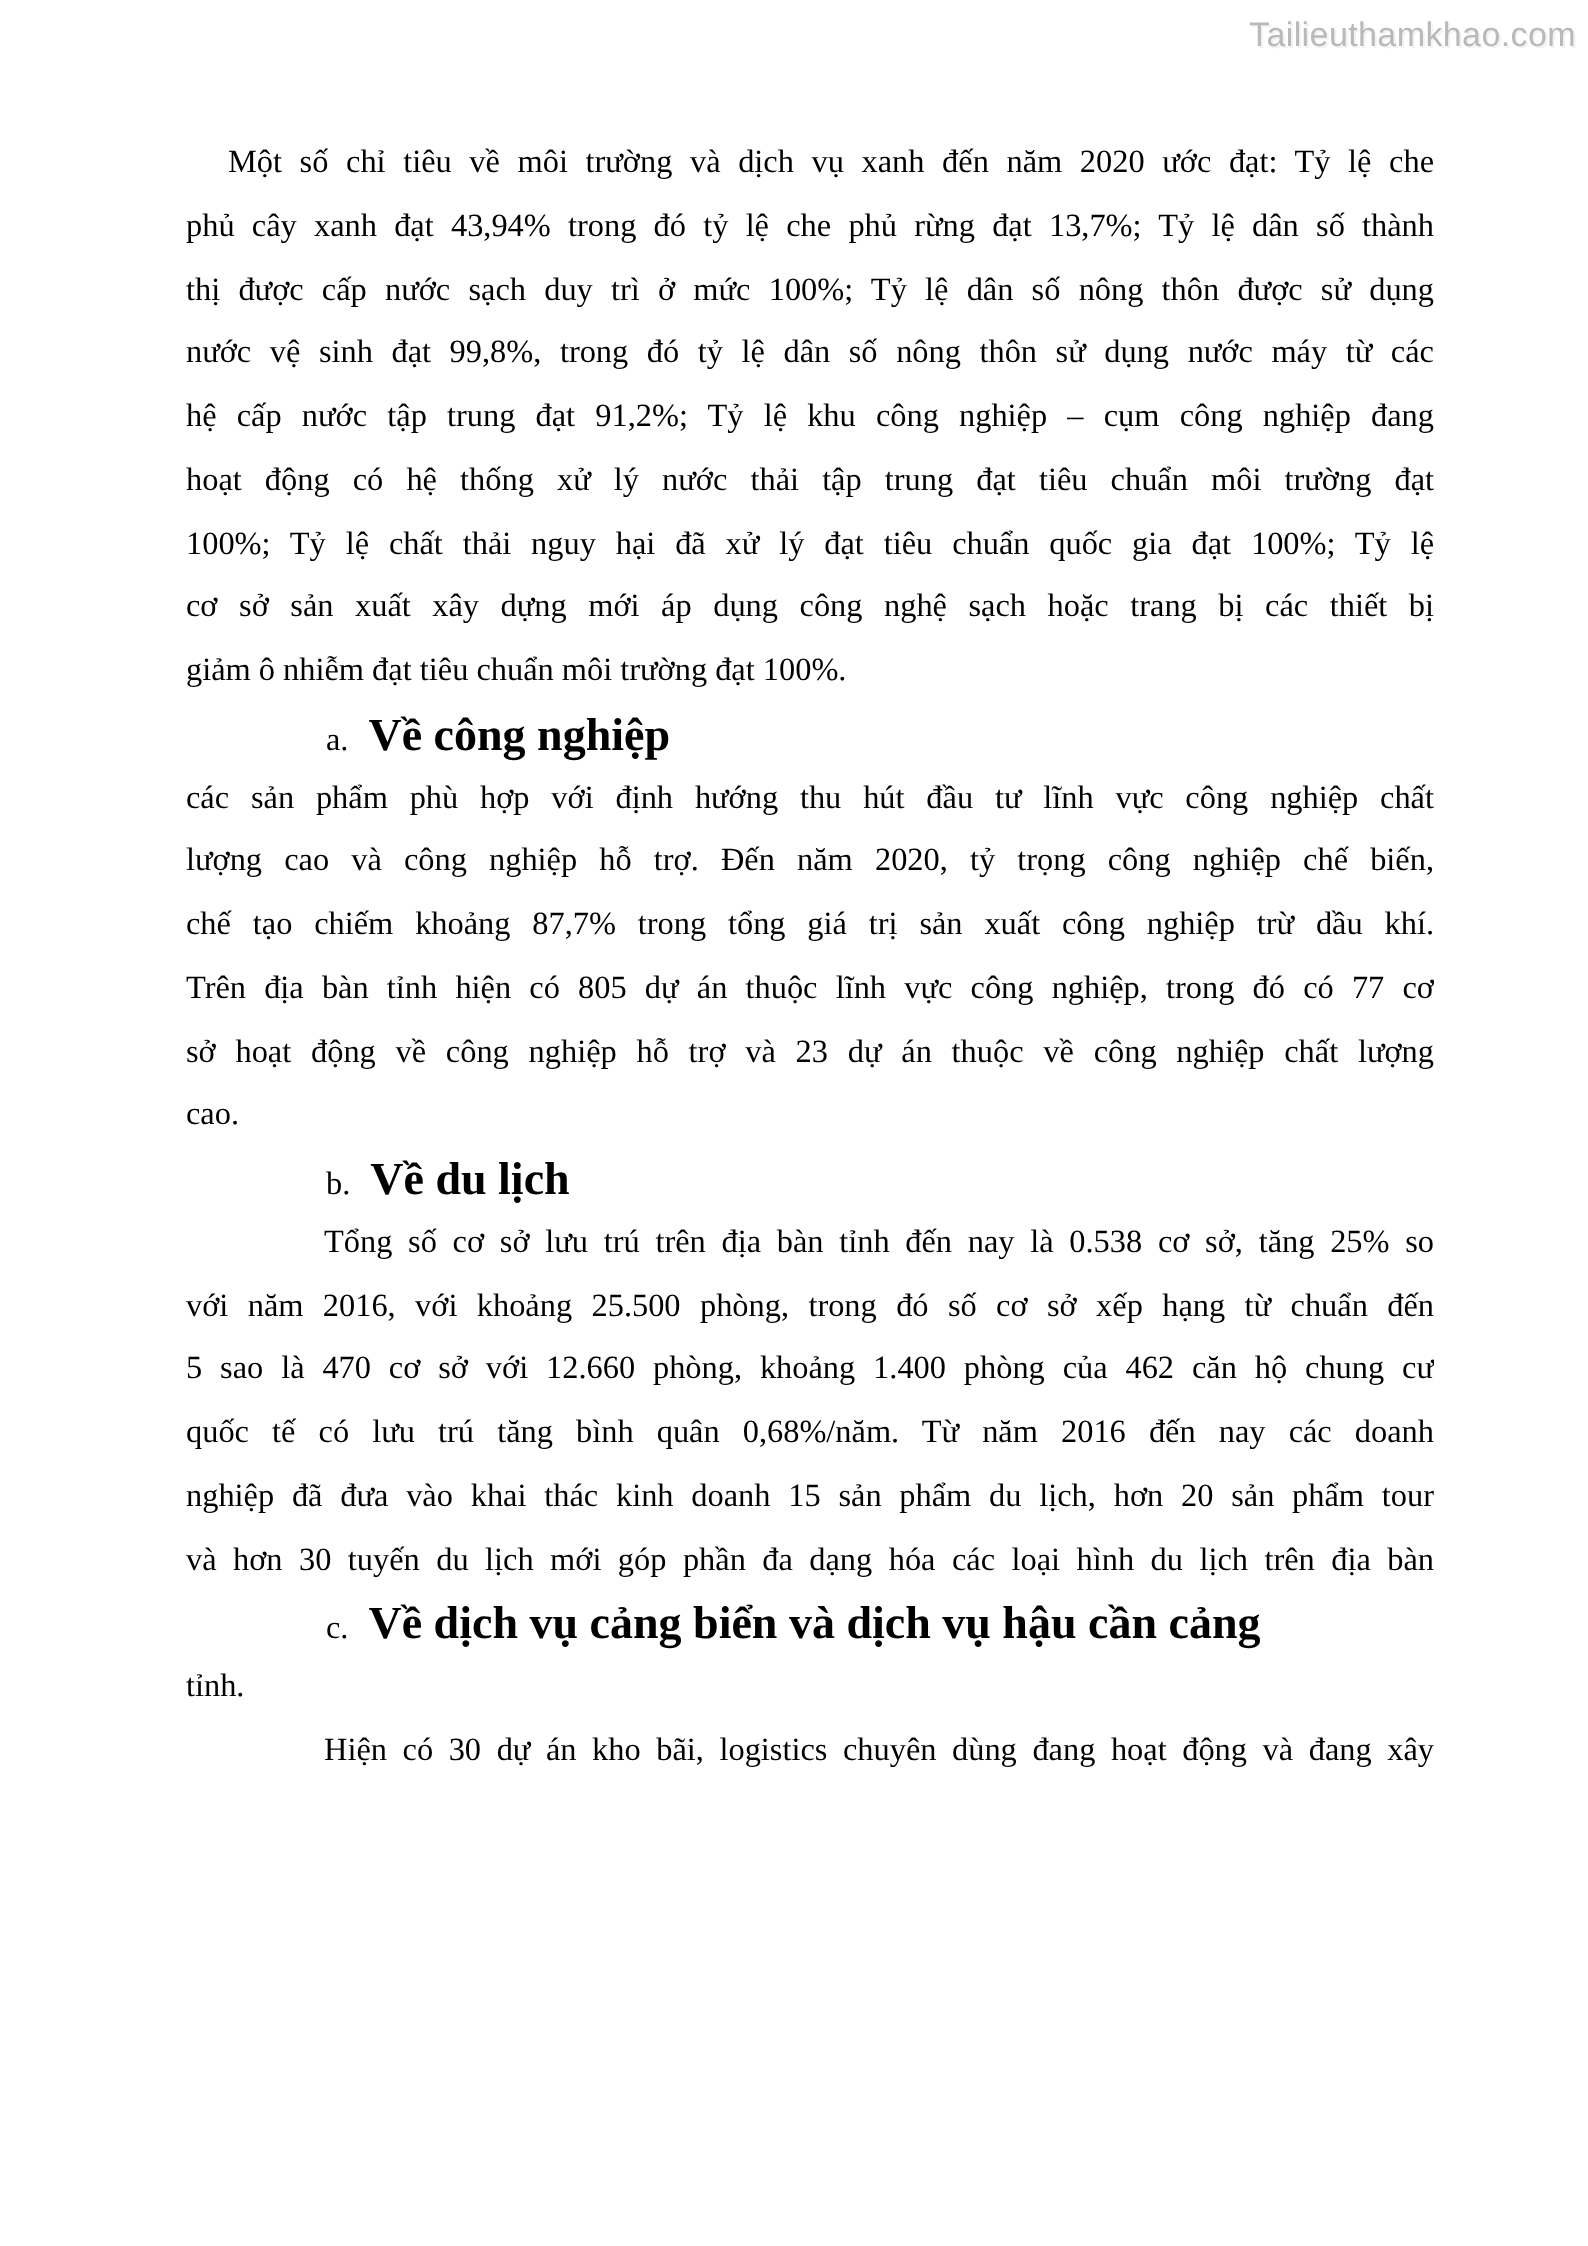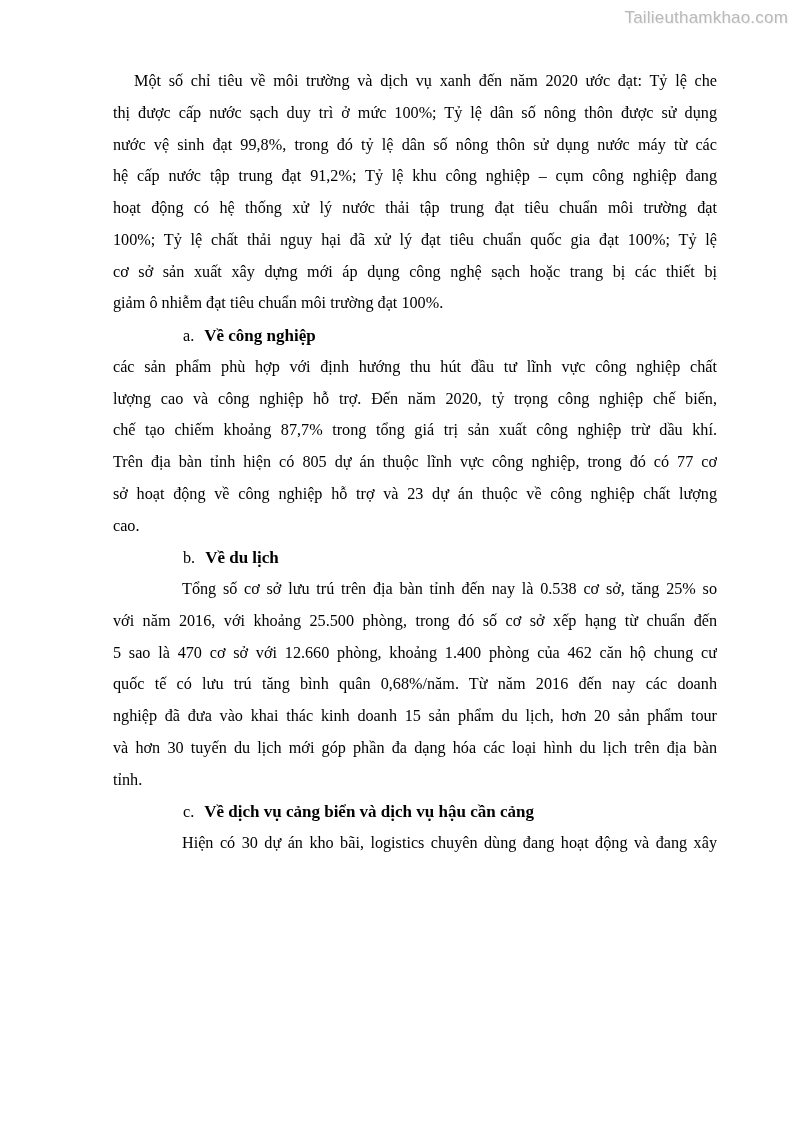--- a/index.html
+++ b/index.html
@@ -32,57 +32,58 @@
   .line {
     font-size: 16.2px;
     line-height: 31.75px;
     height: 31.75px;
     text-align: justify;
     text-align-last: justify;
     text-justify: inter-word;
     overflow: hidden;
     white-space: nowrap;
   }
-  .line { white-space: normal; margin-left: 20px; }
+  .line { white-space: normal; }
   .line.last { text-align-last: left; }
   .line.first.indent-small { padding-left: 21px; }
   .line.first.indent-large { padding-left: 69px; }
   .heading {
     padding-left: 70px;
     text-align: left;
     text-align-last: left;
   }
   .heading .marker {
     font-weight: 400;
     display: inline-block;
     margin-right: 10px;
     font-size: 16.2px;
   }
   .heading .heading-text {
     font-weight: 700;
-    font-size: 17px;
+    font-size: 23px;
   }
   .page-number {
     position: absolute;
     top: 1035px;
     left: 93px; width: 624px;
     text-align: center;
     font-family: Liberation Mono, monospace;
     font-size: 15px;
     color: #7f1d1d;
   }
 </style>
 </head>
 <body>
 
 <div class="page">
   <div class="watermark">Tailieuthamkhao.com</div>
 
   <div class="doc-body">
       <div class="line first indent-small">Một số chỉ tiêu về môi trường và dịch vụ xanh đến năm 2020 ước đạt: Tỷ lệ che</div>
+      <div class="line indent-small">phủ cây xanh đạt 43,94% trong đó tỷ lệ che phủ rừng đạt 13,7%; Tỷ lệ dân số thành</div>
       <div class="line indent-small">thị được cấp nước sạch duy trì ở mức 100%; Tỷ lệ dân số nông thôn được sử dụng</div>
       <div class="line indent-small">nước vệ sinh đạt 99,8%, trong đó tỷ lệ dân số nông thôn sử dụng nước máy từ các</div>
       <div class="line indent-small">hệ cấp nước tập trung đạt 91,2%; Tỷ lệ khu công nghiệp – cụm công nghiệp đang</div>
       <div class="line indent-small">hoạt động có hệ thống xử lý nước thải tập trung đạt tiêu chuẩn môi trường đạt</div>
       <div class="line indent-small">100%; Tỷ lệ chất thải nguy hại đã xử lý đạt tiêu chuẩn quốc gia đạt 100%; Tỷ lệ</div>
       <div class="line indent-small">cơ sở sản xuất xây dựng mới áp dụng công nghệ sạch hoặc trang bị các thiết bị</div>
       <div class="line last indent-small">giảm ô nhiễm đạt tiêu chuẩn môi trường đạt 100%.</div>
       <div class="line heading"><span class="marker">a.</span><span class="heading-text">Về công nghiệp</span></div>
       <div class="line indent-large">các sản phẩm phù hợp với định hướng thu hút đầu tư lĩnh vực công nghiệp chất</div>
       <div class="line indent-large">lượng cao và công nghiệp hỗ trợ. Đến năm 2020, tỷ trọng công nghiệp chế biến,</div>
@@ -90,19 +91,19 @@
       <div class="line indent-large">Trên địa bàn tỉnh hiện có 805 dự án thuộc lĩnh vực công nghiệp, trong đó có 77 cơ</div>
       <div class="line indent-large">sở hoạt động về công nghiệp hỗ trợ và 23 dự án thuộc về công nghiệp chất lượng</div>
       <div class="line last indent-large">cao.</div>
       <div class="line heading"><span class="marker">b.</span><span class="heading-text">Về du lịch</span></div>
       <div class="line first indent-large">Tổng số cơ sở lưu trú trên địa bàn tỉnh đến nay là 0.538 cơ sở, tăng 25% so</div>
       <div class="line indent-large">với năm 2016, với khoảng 25.500 phòng, trong đó số cơ sở xếp hạng từ chuẩn đến</div>
       <div class="line indent-large">5 sao là 470 cơ sở với 12.660 phòng, khoảng 1.400 phòng của 462 căn hộ chung cư</div>
       <div class="line indent-large">quốc tế có lưu trú tăng bình quân 0,68%/năm. Từ năm 2016 đến nay các doanh</div>
       <div class="line indent-large">nghiệp đã đưa vào khai thác kinh doanh 15 sản phẩm du lịch, hơn 20 sản phẩm tour</div>
       <div class="line indent-large">và hơn 30 tuyến du lịch mới góp phần đa dạng hóa các loại hình du lịch trên địa bàn</div>
+      <div class="line heading"><span class="marker">c.</span><span class="heading-text">Về dịch vụ cảng biển và dịch vụ hậu cần cảng</span></div>
       <div class="line last indent-large">tỉnh.</div>
-      <div class="line heading"><span class="marker">c.</span><span class="heading-text">Về dịch vụ cảng biển và dịch vụ hậu cần cảng</span></div>
       <div class="line first indent-large">Hiện có 30 dự án kho bãi, logistics chuyên dùng đang hoạt động và đang xây</div>
     </div>
 
   <div class="page-number">77</div>
 </div>
 
 </body></html>

